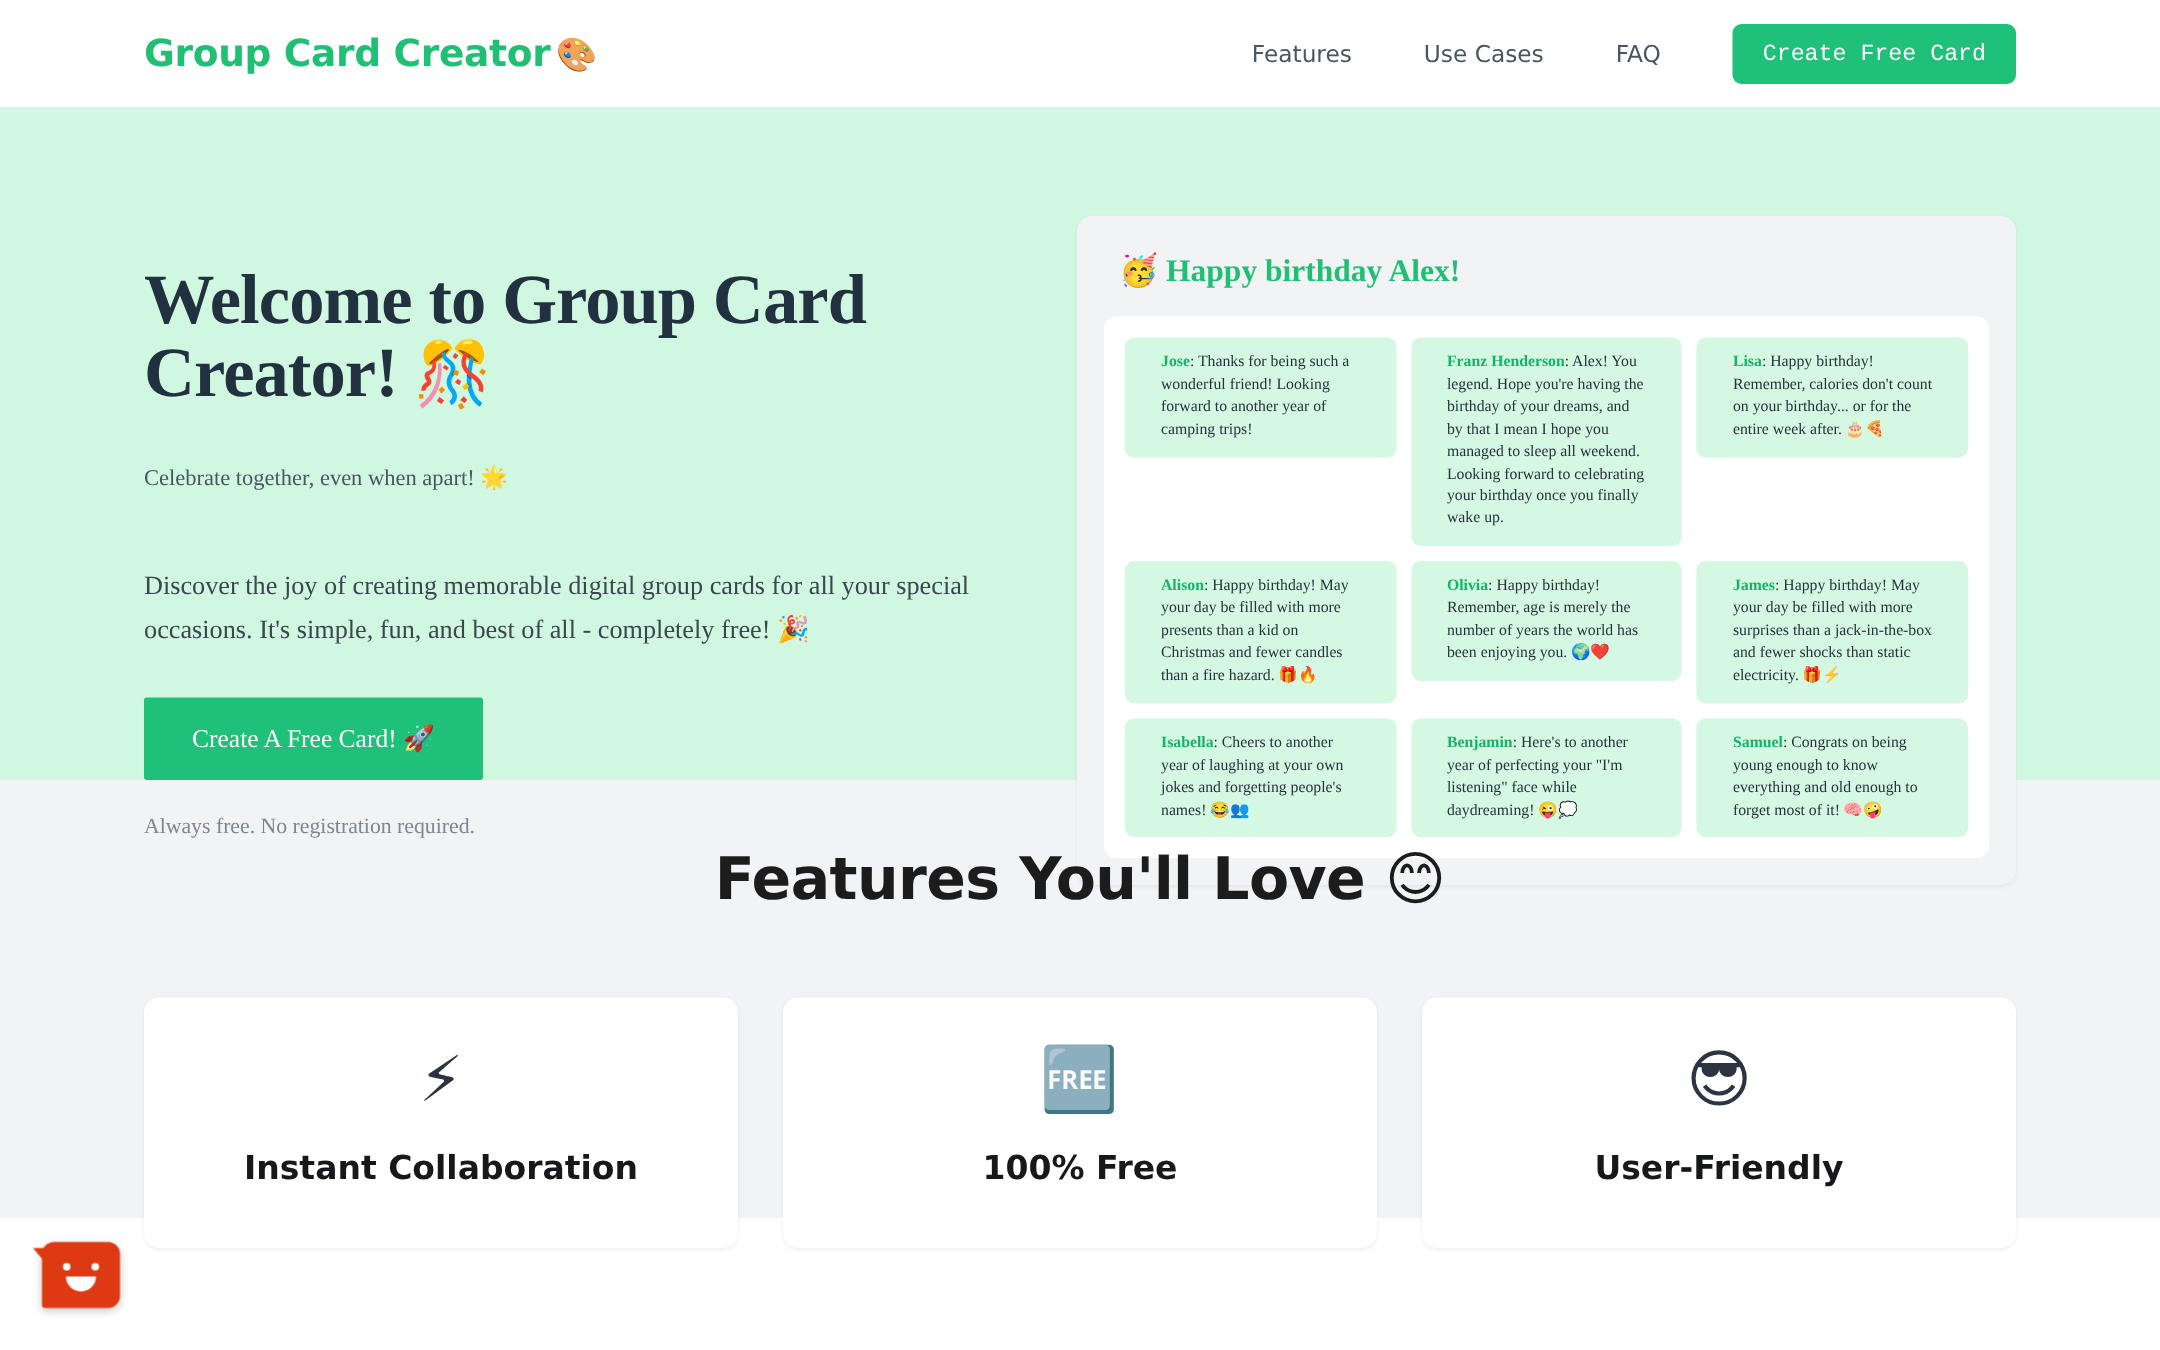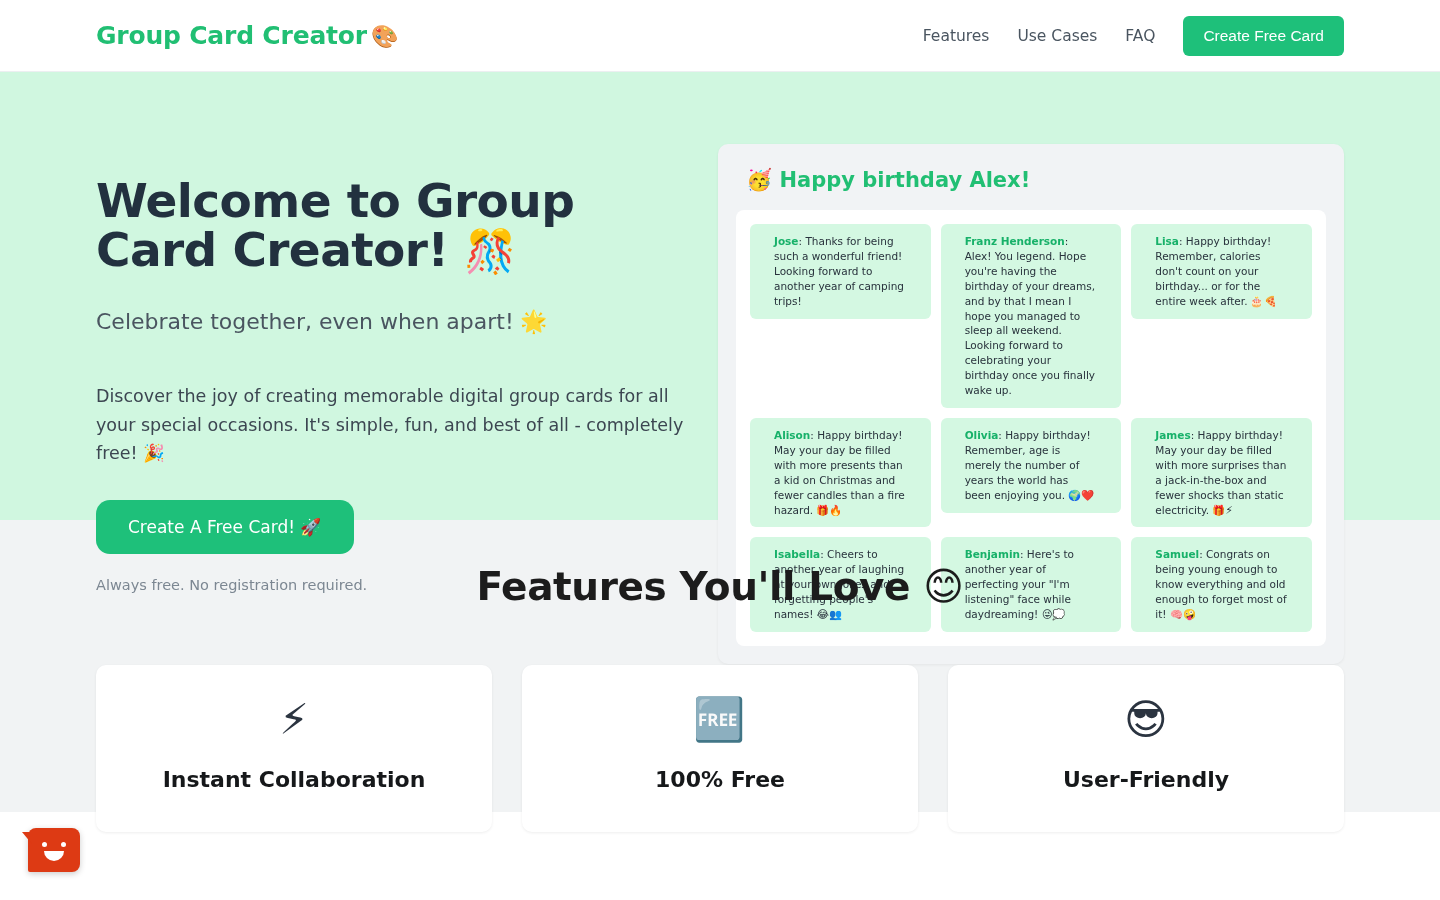--- a/index.html
+++ b/index.html
@@ -23,79 +23,80 @@
     border-bottom: 1px solid #eceff1;
   }
   .brand {
     font-size: 25px;
     font-weight: bold;
     color: #21bf73;
     letter-spacing: -0.2px;
     white-space: nowrap;
   }
   .brand .brand-emoji { font-size: 22px; margin-left: 4px; }
-  .nav { display: flex; align-items: center; gap: 28px; }
+  .nav { display: flex; align-items: center; gap: 48px; }
   .nav-link {
     font-size: 15.5px;
     color: #4a5560;
     text-decoration: none;
     white-space: nowrap;
   }
   .nav-cta {
     background: #1ec07a;
     color: #ffffff;
     font-size: 15.5px;
     padding: 11px 20px;
     border: none;
     border-radius: 6px;
     cursor: pointer;
     white-space: nowrap;
-    font-family: Liberation Sans, sans-serif;
+    font-family: Liberation Mono, monospace;
   }
 
   
   .hero {
     background: #d0f7e0;
     height: 448px;
     padding: 72px 96px 0 96px;
     display: flex;
     justify-content: space-between;
     align-items: flex-start;
+    font-family: Liberation Serif, serif;
   }
   .hero-left { width: 610px; padding-top: 32px; }
   .hero-title {
     font-size: 47px;
     line-height: 1.05;
     font-weight: bold;
     color: #22313f;
     letter-spacing: -0.6px;
   }
   .hero-title .emoji { font-size: 42px; }
   .hero-sub {
     margin-top: 34px;
-    font-size: 22px;
+    font-size: 15px;
     color: #4a5560;
     font-weight: 400;
   }
   .hero-body {
     margin-top: 48px;
     font-size: 17.5px;
     line-height: 1.65;
     color: #3c4651;
     width: 600px;
   }
   .hero-btn {
     margin-top: 32px;
     display: inline-block;
     background: #1ec07a;
     color: #ffffff;
     font-size: 17px;
     padding: 17px 32px;
     border: none;
-    border-radius: 14px;
+    border-radius: 2px;
     cursor: pointer;
     font-family: inherit;
   }
   .hero-note {
     margin-top: 23px;
     font-size: 14.5px;
     color: #7c8792;
   }
 
   

